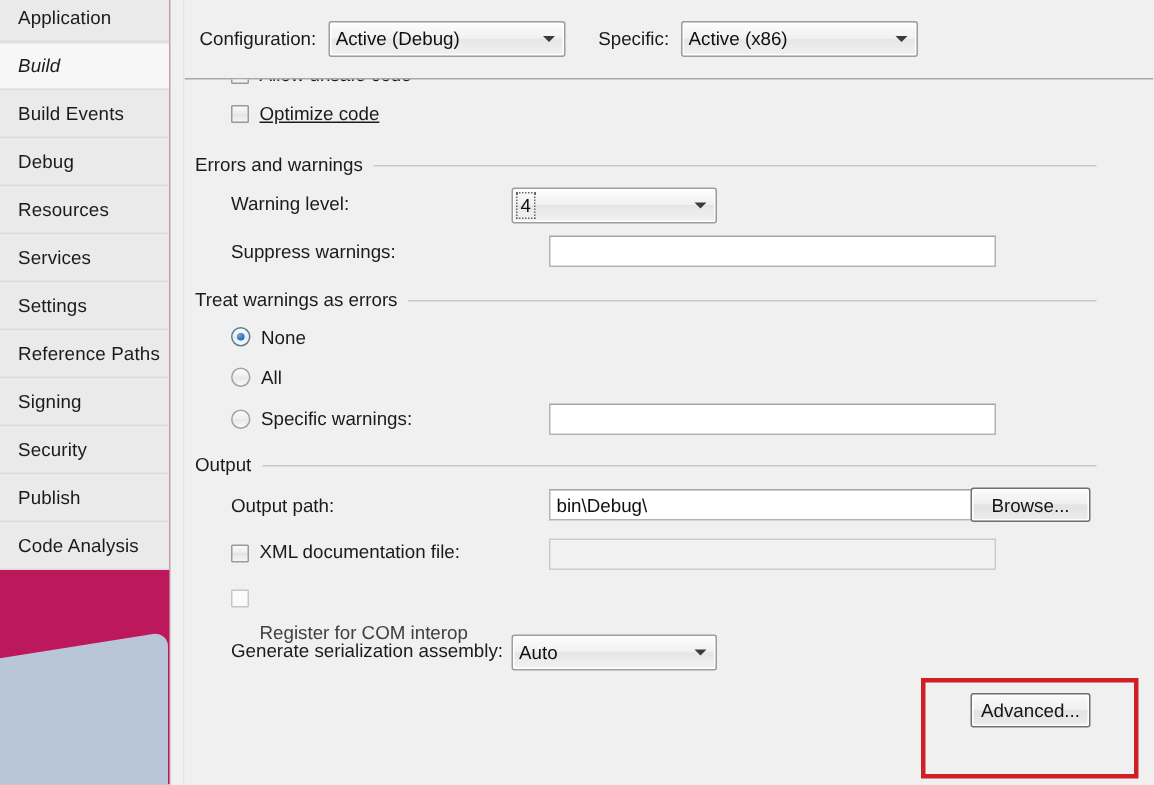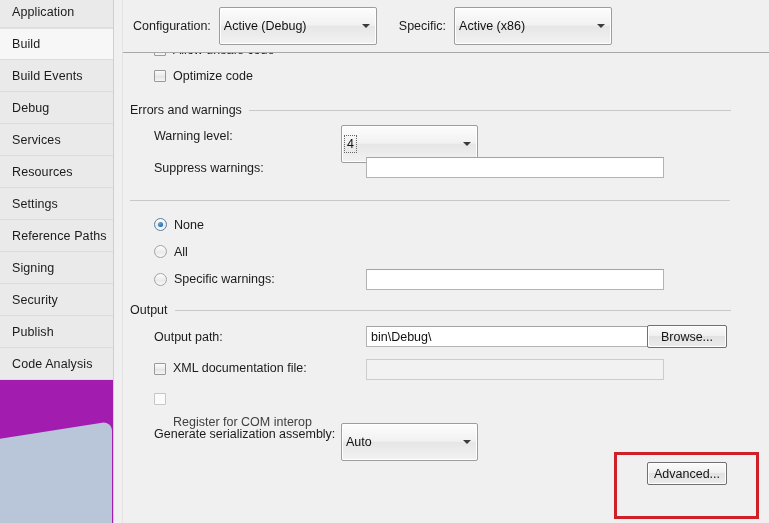--- a/index.html
+++ b/index.html
@@ -22,21 +22,21 @@
     inset: 0;
     display: flex;
     background: #f0f0f0;
   }
 
   
   .sidebar {
     position: relative;
     width: 113px;
     flex: 0 0 113px;
-    background: #a21caf;
+    background: #be185d;
     border-right: 1px solid #cfcfcf;
     overflow: hidden;
   }
   .sidebar-scroll {
     position: absolute;
     top: -4px;
     left: 0;
     right: 0;
   }
   .side-item {
@@ -48,20 +48,21 @@
     color: #1b1b1b;
     background: #eaeaea;
     border-bottom: 1px solid #dcdcdc;
     box-sizing: border-box;
     white-space: nowrap;
     letter-spacing: 0.1px;
   }
   .side-item.selected {
     background: #f7f7f7;
     border-bottom: 1px solid #dcdcdc;
+    font-style: italic;
   }
   .side-item.selected::after {
     content: "";
     position: absolute;
     left: 0; right: 0; top: 0;
     height: 1px;
     background: #e2e2e2;
   }
   
   .corner-deco {
@@ -236,21 +237,21 @@
     font-size: 12.5px;
     color: #1b1b1b;
     white-space: nowrap;
     padding-left: 31px;
   }
 
   
   .combo {
     position: relative;
     box-sizing: border-box;
-    height: 38px;
+    height: 24px;
     border: 1px solid #9d9d9d;
     border-radius: 2px;
     background: linear-gradient(180deg, #fdfdfd 0%, #f1f1f1 48%, #e6e6e6 50%, #f2f2f2 100%);
     display: flex;
     align-items: center;
     padding-left: 4px;
     box-shadow: 0 0 0 1px #ffffff inset;
     text-align: right;
   }
   .combo .ctext {
@@ -338,24 +339,24 @@
       <div class="side-item selected">
         <span>Build</span>
       </div>
       <div class="side-item">
         <span>Build Events</span>
       </div>
       <div class="side-item">
         <span>Debug</span>
       </div>
       <div class="side-item">
+        <span>Resources</span>
+      </div>
+      <div class="side-item">
         <span>Services</span>
-      </div>
-      <div class="side-item">
-        <span>Resources</span>
       </div>
       <div class="side-item">
         <span>Settings</span>
       </div>
       <div class="side-item">
         <span>Reference Paths</span>
       </div>
       <div class="side-item">
         <span>Signing</span>
       </div>
@@ -393,21 +394,21 @@
     <div class="top-rule"></div>
 
     <div class="panel">
       <div class="panel-inner">
 
         <div class="row cb-row" style="height:26px;">
           <span class="checkbox"></span>
           <span class="cb-label">Allow unsafe code</span>
         </div>
 
-        <div class="row cb-row" style="height:26px;">
+        <div class="row cb-row" style="height:26px;text-decoration:underline;">
           <span class="checkbox"></span>
           <span class="cb-label">Optimize code</span>
         </div>
 
         <div class="group-head">
           <span class="gh-text">Errors and warnings</span>
           <span class="gh-rule"></span>
         </div>
 
         <div style="position:relative;height:32px;">
@@ -417,20 +418,21 @@
             <span class="arrow"></span>
           </div>
         </div>
 
         <div style="position:relative;height:32px;">
           <span class="field-label abs" style="left:0;top:8px;">Suppress warnings:</span>
           <div class="tbox abs" style="left:218px;top:4px;width:298px;"></div>
         </div>
 
         <div class="group-head" style="margin-top:4px;">
+          <span class="gh-text">Treat warnings as errors</span>
           <span class="gh-rule"></span>
         </div>
 
         <div class="row radio-row" style="height:27px;">
           <span class="radio checked"></span>
           <span class="radio-label">None</span>
         </div>
         <div class="row radio-row" style="height:27px;">
           <span class="radio"></span>
           <span class="radio-label">All</span>

